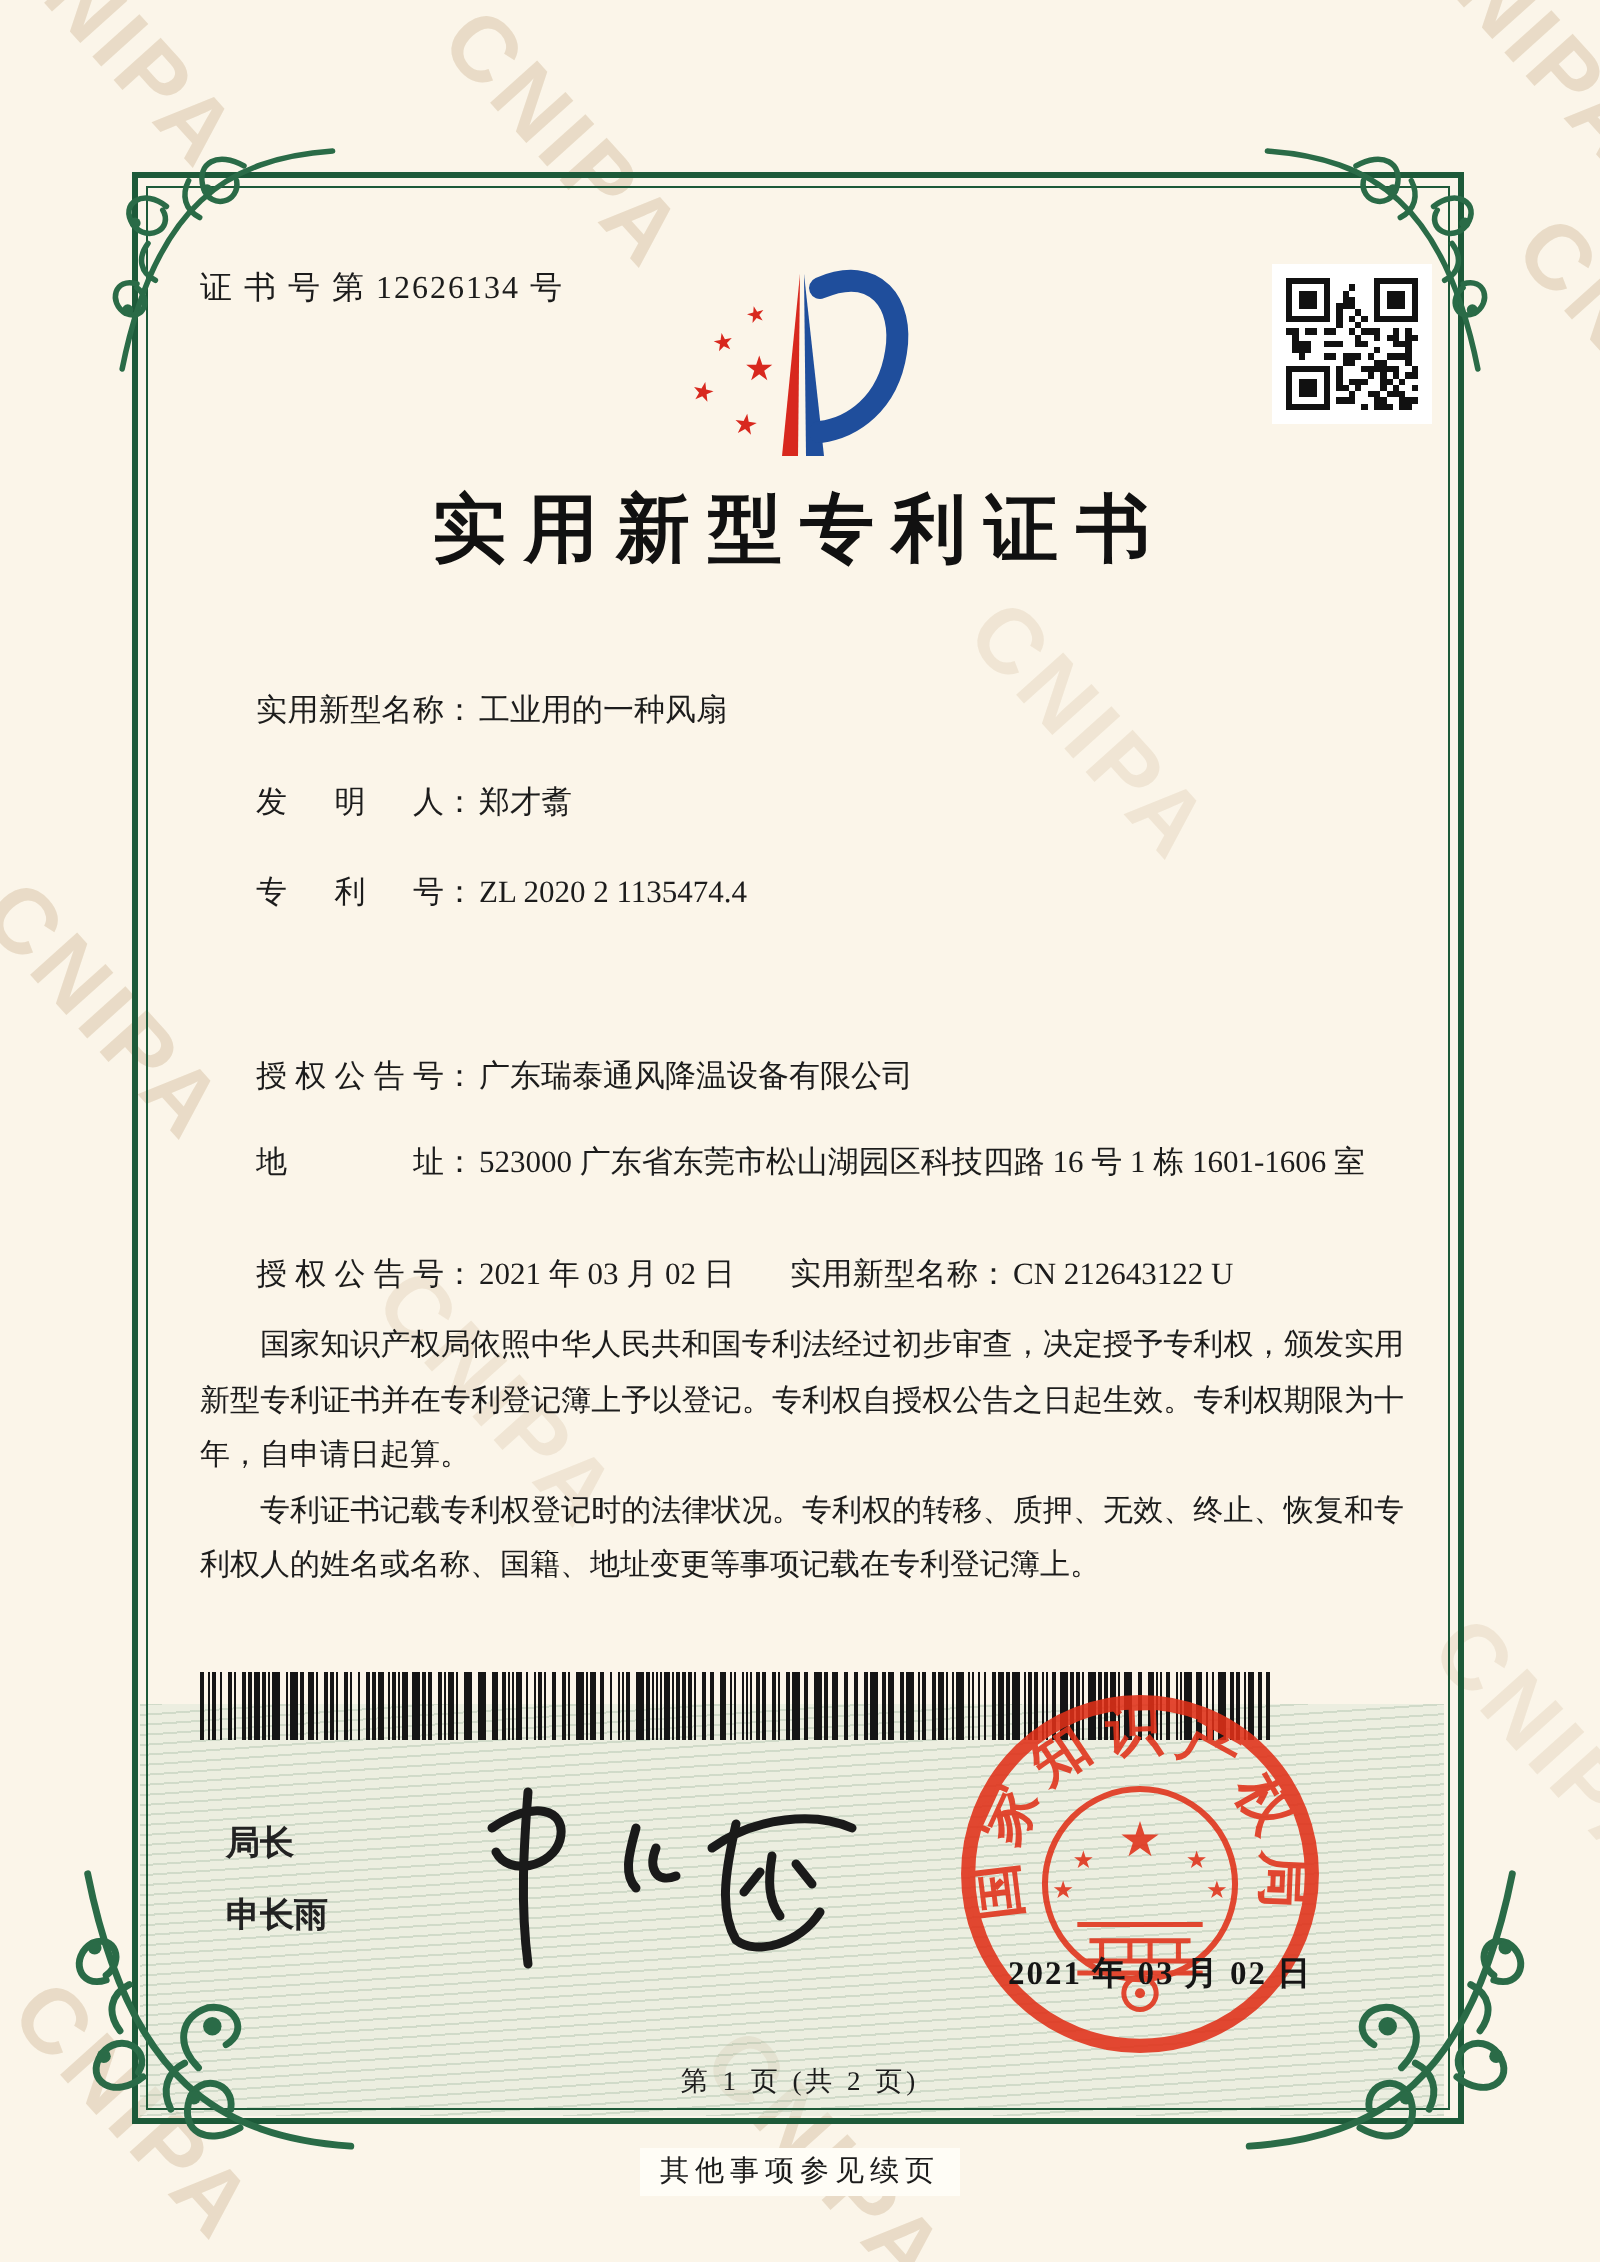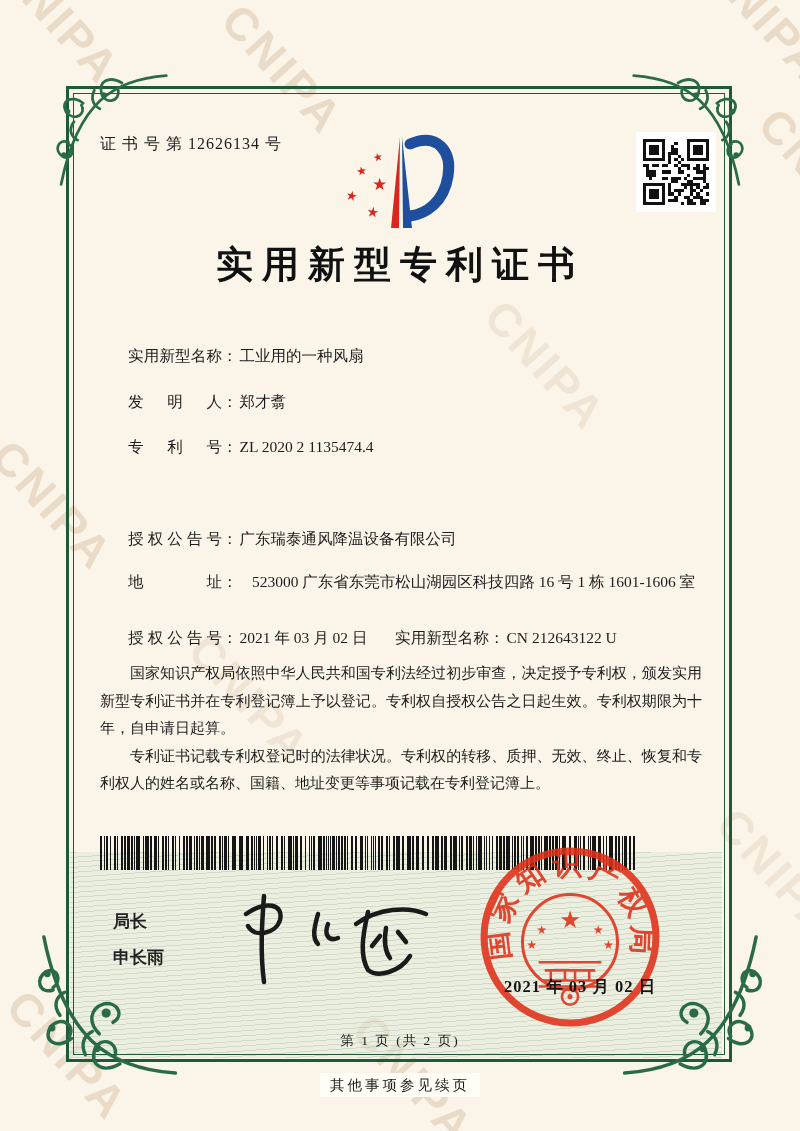--- a/index.html
+++ b/index.html
@@ -43,21 +43,21 @@
   .qr-box{position:absolute;left:636px;top:132px;width:80px;height:80px;background:#fff;
           display:flex;align-items:center;justify-content:center;}
   .title{
     position:absolute;left:0;top:240px;width:100%;text-align:center;
     font-size:37px;font-weight:700;letter-spacing:9px;color:#111;
   }
   .frow{position:absolute;left:100px;width:610px;font-size:15.5px;line-height:24px;}
   .flabel{display:inline-block;width:94px;text-align:justify;text-align-last:justify;vertical-align:top;margin-left:28px;}
   .fcolon{display:inline-block;vertical-align:top;}
   .fvalue{display:inline-block;vertical-align:top;margin-left:2px;}
-  .addr .fvalue{width:468px;text-align:center;}
+  .addr .fvalue{width:468px;}
   .pair2{position:absolute;left:267px;top:0;}
   .body-text{
     position:absolute;left:100px;top:660px;width:602px;
     font-size:15px;line-height:27.5px;text-align:justify;
   }
   .body-text p{margin:0;text-indent:2em;}
   .barcode{
     position:absolute;left:100px;top:836px;width:540px;height:34px;
     display:flex;align-items:stretch;overflow:hidden;
   }

